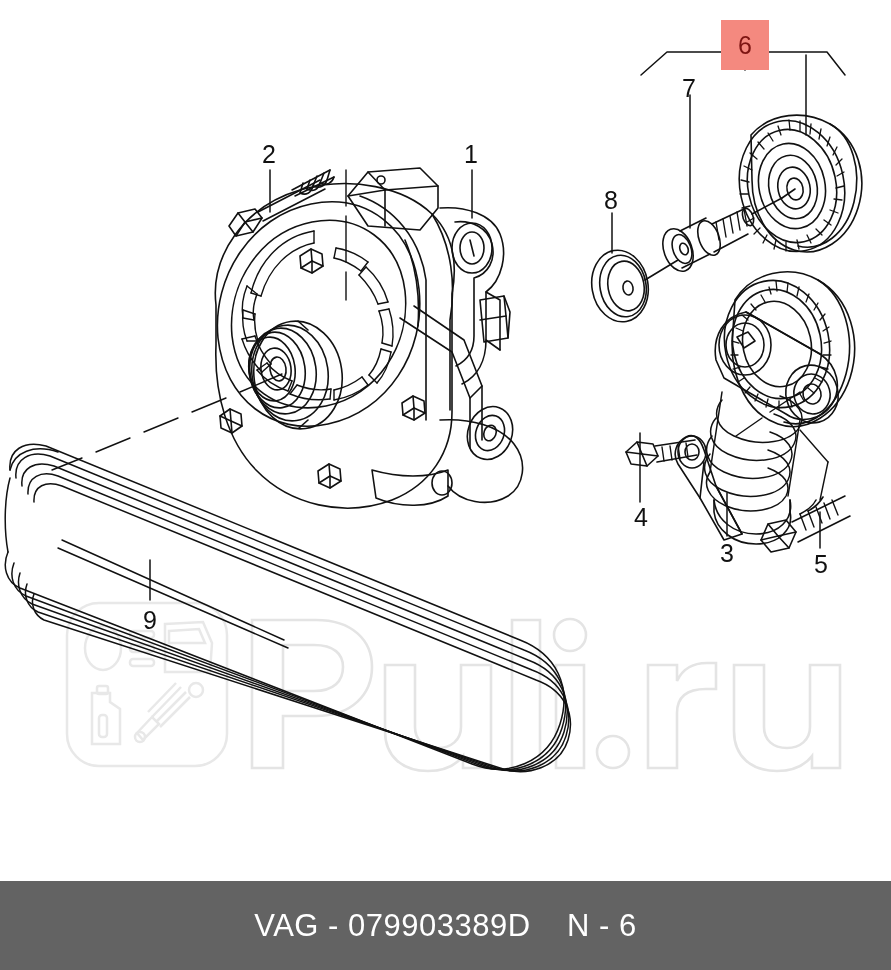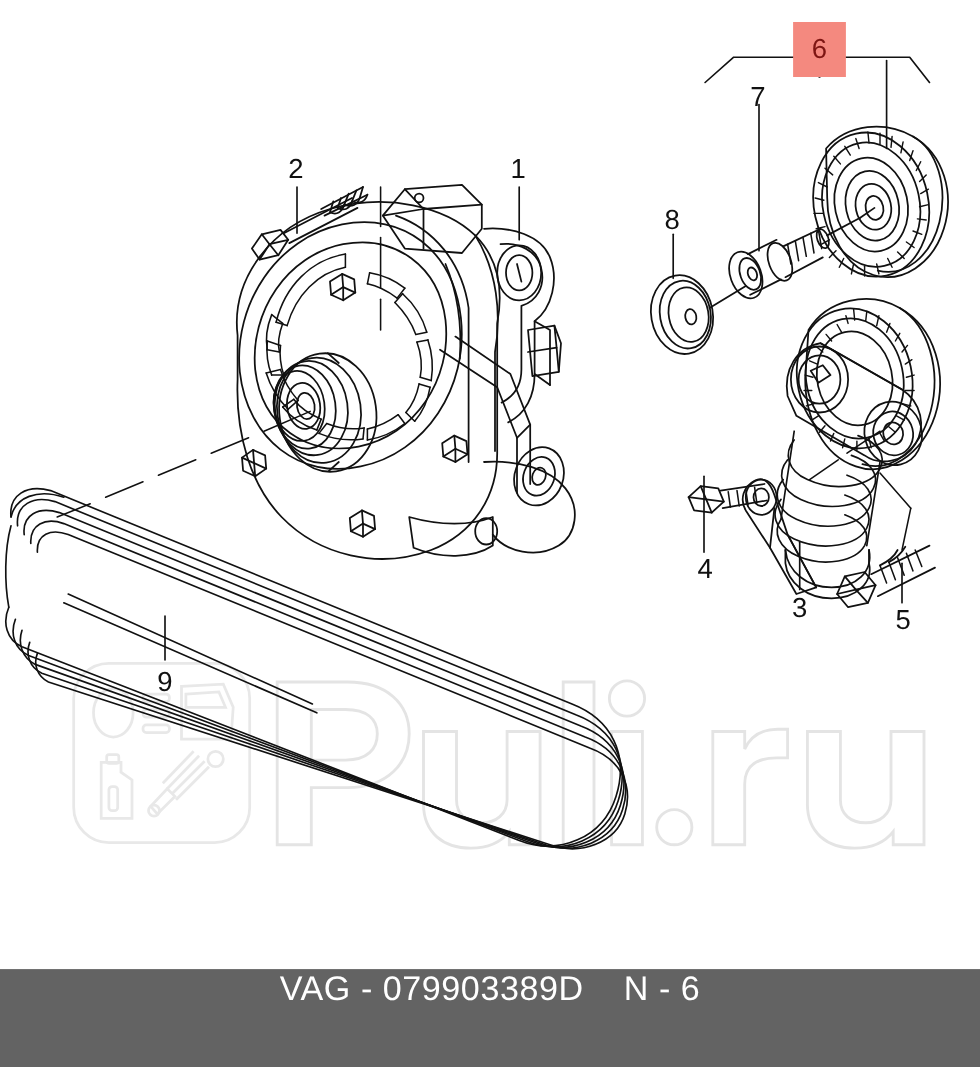--- a/index.html
+++ b/index.html
@@ -47,20 +47,21 @@
     color: #7d1512;
   }
   #footer-bar {
     position: absolute;
     left: 0;
     top: 881px;
     width: 891px;
     height: 89px;
     background: #636363;
     display: flex;
+    align-items: center;
     justify-content: center;
   }
   #footer-text {
     color: #ffffff;
     font-family: "Liberation Sans", sans-serif;
     font-size: 31px;
     letter-spacing: 0.5px;
     white-space: pre;
   }
   .wm { pointer-events: none; }

